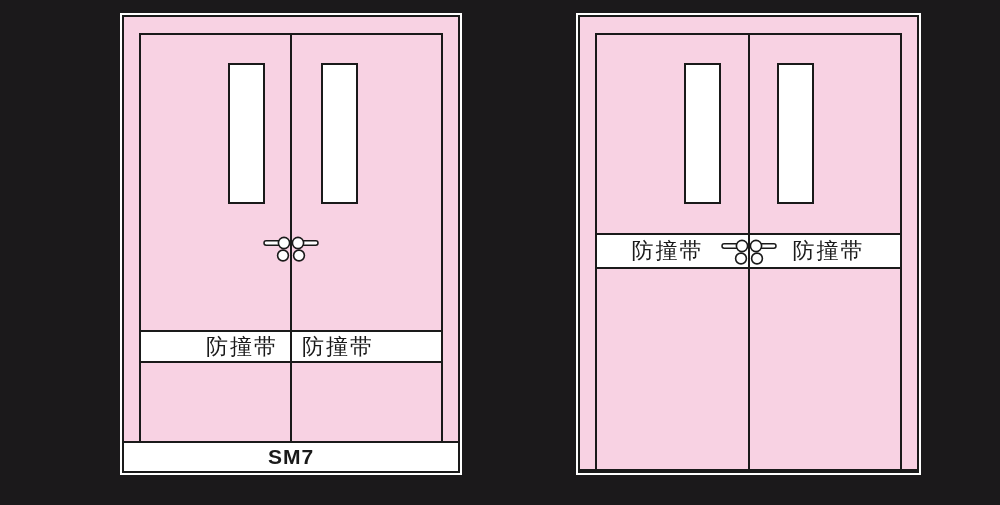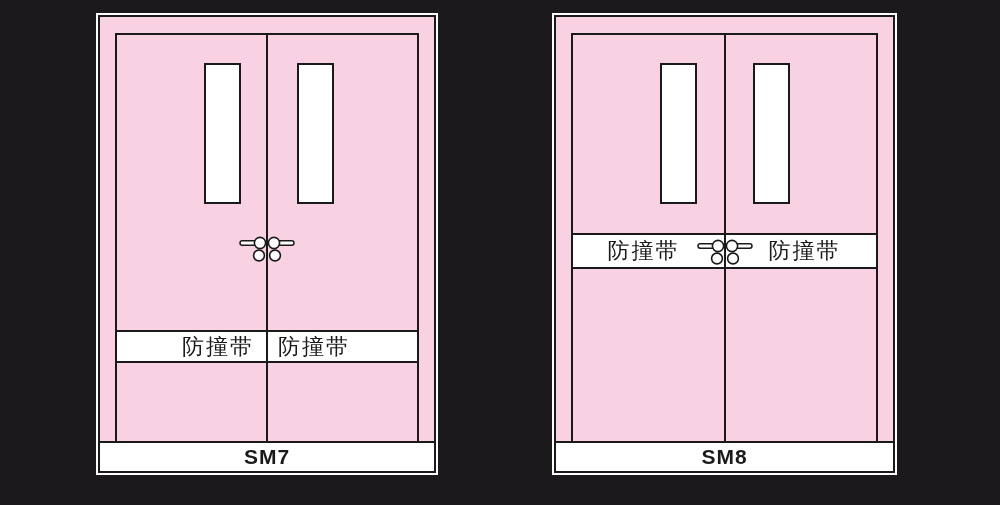--- a/index.html
+++ b/index.html
@@ -16,20 +16,21 @@
 
   .diagram { position: absolute; top: 13px; }
   .diagram.sm7 { left: 96px;  width: 342px; height: 462px; }
   .diagram.sm8 { left: 552px; width: 345px; height: 462px; }
 
   
   .panel {
     width: 100%; height: 100%;
     background: var(--panel, #ffffff);
     padding: 2px;
+    margin-left: 24px;
   }
   
   .inner {
     width: 100%; height: 100%;
     border: 2px solid var(--line, #1a1a1a);
     display: flex; flex-direction: column;
     background: var(--panel, #ffffff);
   }
   
   .frame {
@@ -155,20 +156,17 @@
             <svg class="handles" viewBox="0 0 56 28" xmlns="http://www.w3.org/2000/svg">
               <rect x="1" y="6.8" width="20" height="4.4" rx="2.2" fill="#ffffff" stroke="#1a1a1a" stroke-width="1.5"></rect>
               <rect x="35" y="6.8" width="20" height="4.4" rx="2.2" fill="#ffffff" stroke="#1a1a1a" stroke-width="1.5"></rect>
               <circle cx="21" cy="9" r="5.6" fill="#ffffff" stroke="#1a1a1a" stroke-width="1.6"></circle>
               <circle cx="35" cy="9" r="5.6" fill="#ffffff" stroke="#1a1a1a" stroke-width="1.6"></circle>
               <circle cx="20" cy="21.5" r="5.4" fill="#ffffff" stroke="#1a1a1a" stroke-width="1.6"></circle>
               <circle cx="36" cy="21.5" r="5.4" fill="#ffffff" stroke="#1a1a1a" stroke-width="1.6"></circle>
             </svg>
           </div>
         </div>
-        <div class="label-band">
-          <span>SM8</span>
-        </div>
       </div>
     </div>
   </section>
 
 </div>
 
 </body></html>

